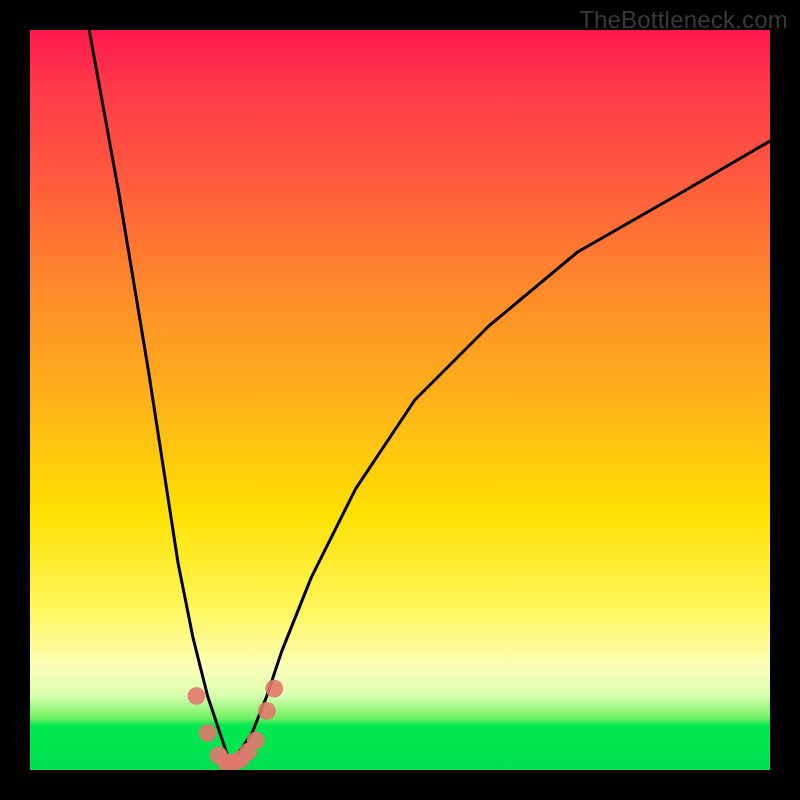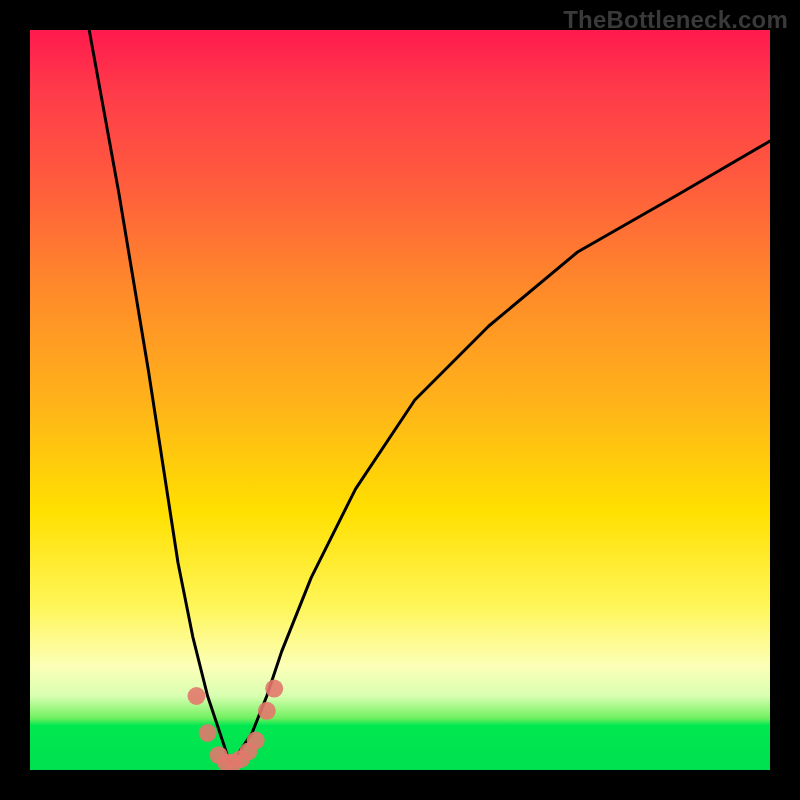--- a/index.html
+++ b/index.html
@@ -39,21 +39,21 @@
       #00e050 100%
     );
     overflow: hidden;
   }
   .watermark {
     position: absolute;
     top: 6px;
     right: 12px;
     color: #3a3a3a;
     font-size: 24px;
-    font-weight: 700;
+    font-weight: 400;
     letter-spacing: 0.2px;
     user-select: none;
     pointer-events: none;
   }
   svg {
     position: absolute;
     left: 0;
     top: 0;
   }
   .curve {

